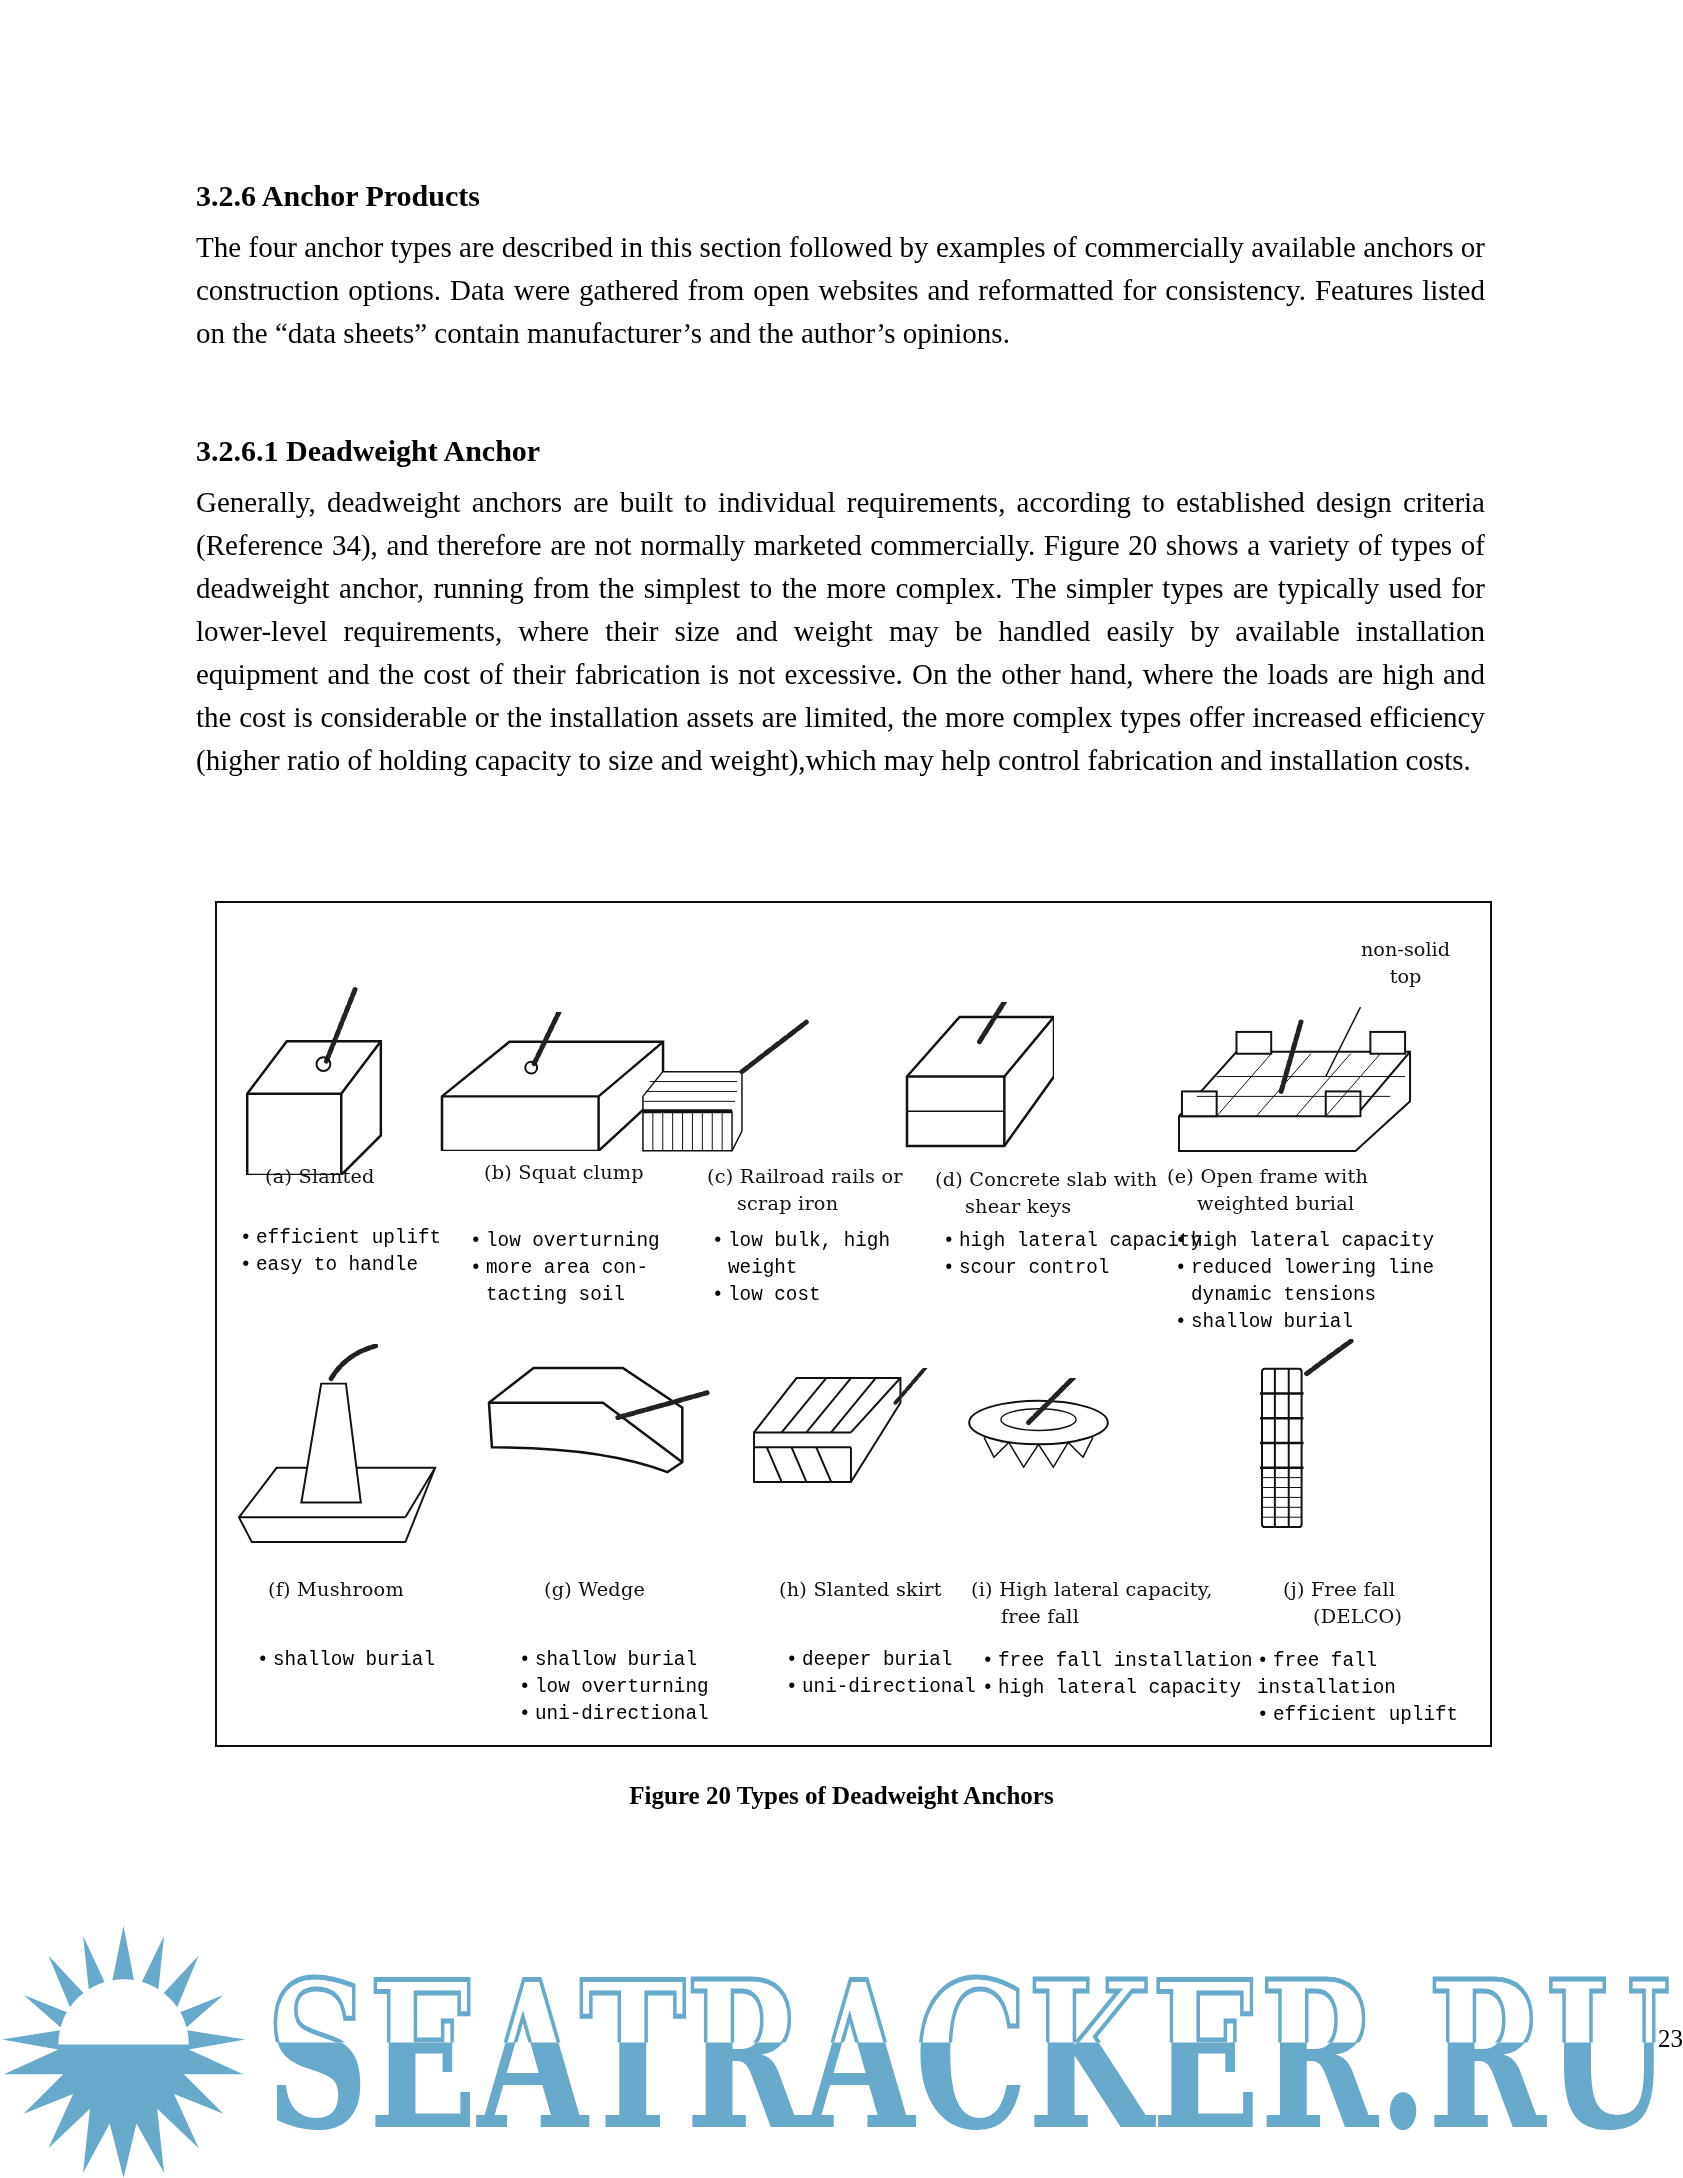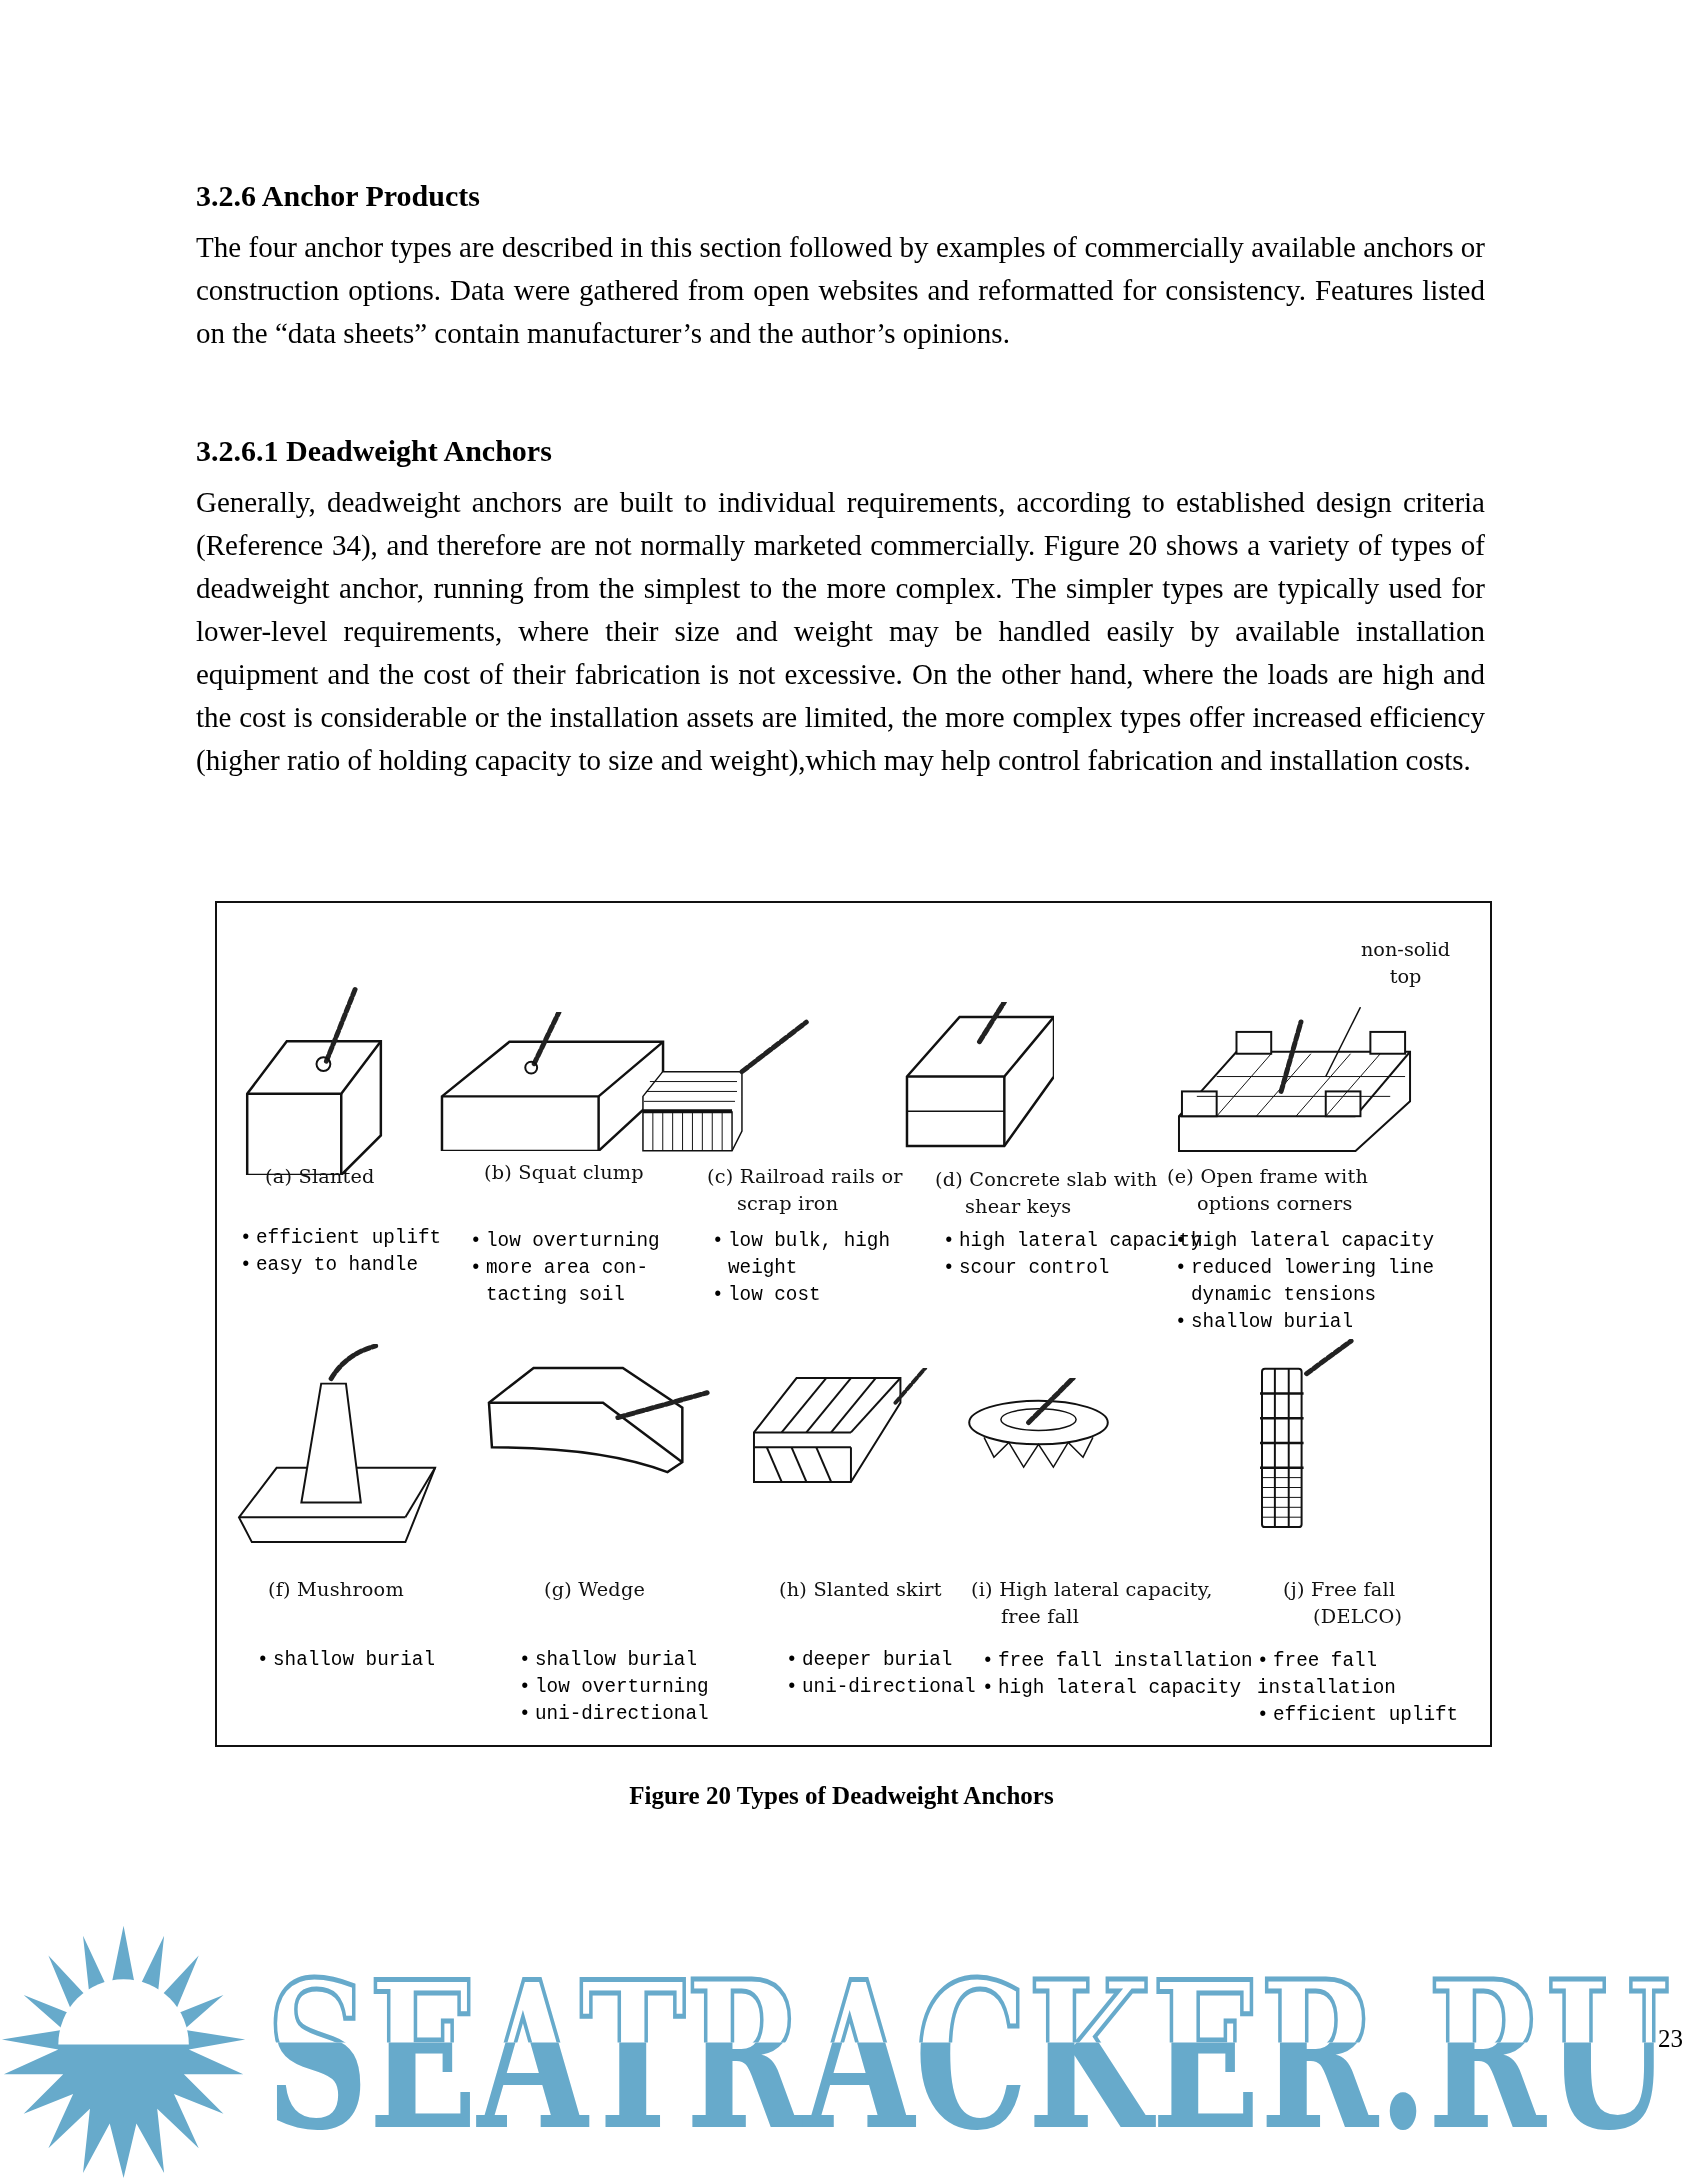--- a/index.html
+++ b/index.html
@@ -28,21 +28,21 @@
              font-size:25px; font-weight:bold; }
   .watermark { position:absolute; left:0; top:1911px; width:1683px; height:267px; }
   .page-num { position:absolute; top:2025px; left:0; width:1683px; text-align:right; font-size:25px; color:#000; }
 </style>
 </head>
 <body>
 
 <h2 class="sec" id="h1">3.2.6 Anchor Products</h2>
 <p class="body" id="p1">The four anchor types are described in this section followed by examples of commercially available anchors or construction options.   Data were gathered from open websites and reformatted for consistency.   Features listed on the “data sheets” contain manufacturer’s and the author’s opinions.</p>
 
-<h2 class="sec" id="h2">3.2.6.1 Deadweight Anchors</h2>
+<h2 class="sec" id="h2">3.2.6.1 Deadweight Anchor</h2>
 <p class="body" id="p2">Generally, deadweight anchors are built to individual requirements, according to established design criteria (Reference 34), and therefore are not normally marketed commercially.  Figure 20 shows a variety of types of deadweight anchor, running from the simplest to the more complex.  The simpler types are typically used for lower-level requirements, where their size and weight may be handled easily by available installation equipment and the cost of their fabrication is not excessive.  On the other hand, where the loads are high and the cost is considerable or the installation assets are limited, the more complex types offer increased efficiency (higher ratio of holding capacity to size and weight),which may help control fabrication and installation costs.</p>
 
 <div class="figure">
 
   <svg class="ill" style="left:25px;top:74px" width="149" height="198" viewBox="0 0 150 200">
     <g fill="none" stroke="#111" stroke-width="2.5">
       <polygon points="5,118 45,65 140,65 140,160 100,200 5,200" fill="#fff"></polygon>
       <polyline points="5,118 100,118 140,65"></polyline>
         <line x1="100" y1="118" x2="100" y2="200"></line>
     </g>
@@ -236,21 +236,21 @@
     <div>(d) Concrete slab with</div>
     <div style="padding-left:30px">shear keys</div>
   </div>
   <ul class="fig-bullets" style="left:726px;top:325px;">
     <li>high lateral capacity</li>
     <li>scour control</li>
   </ul>
 
   <div class="fig-label" style="left:950px;top:260px;">
     <div>(e) Open frame with</div>
-    <div style="padding-left:30px">options corners</div>
+    <div style="padding-left:30px">weighted burial</div>
   </div>
   <ul class="fig-bullets" style="left:958px;top:325px;">
     <li>high lateral capacity</li>
     <li>reduced lowering line</li>
     <li class="cont">dynamic tensions</li>
     <li>shallow burial</li>
   </ul>
 
   <div class="fig-label" style="left:51px;top:673px;text-align:center;">
     <div>(f) Mushroom</div>

